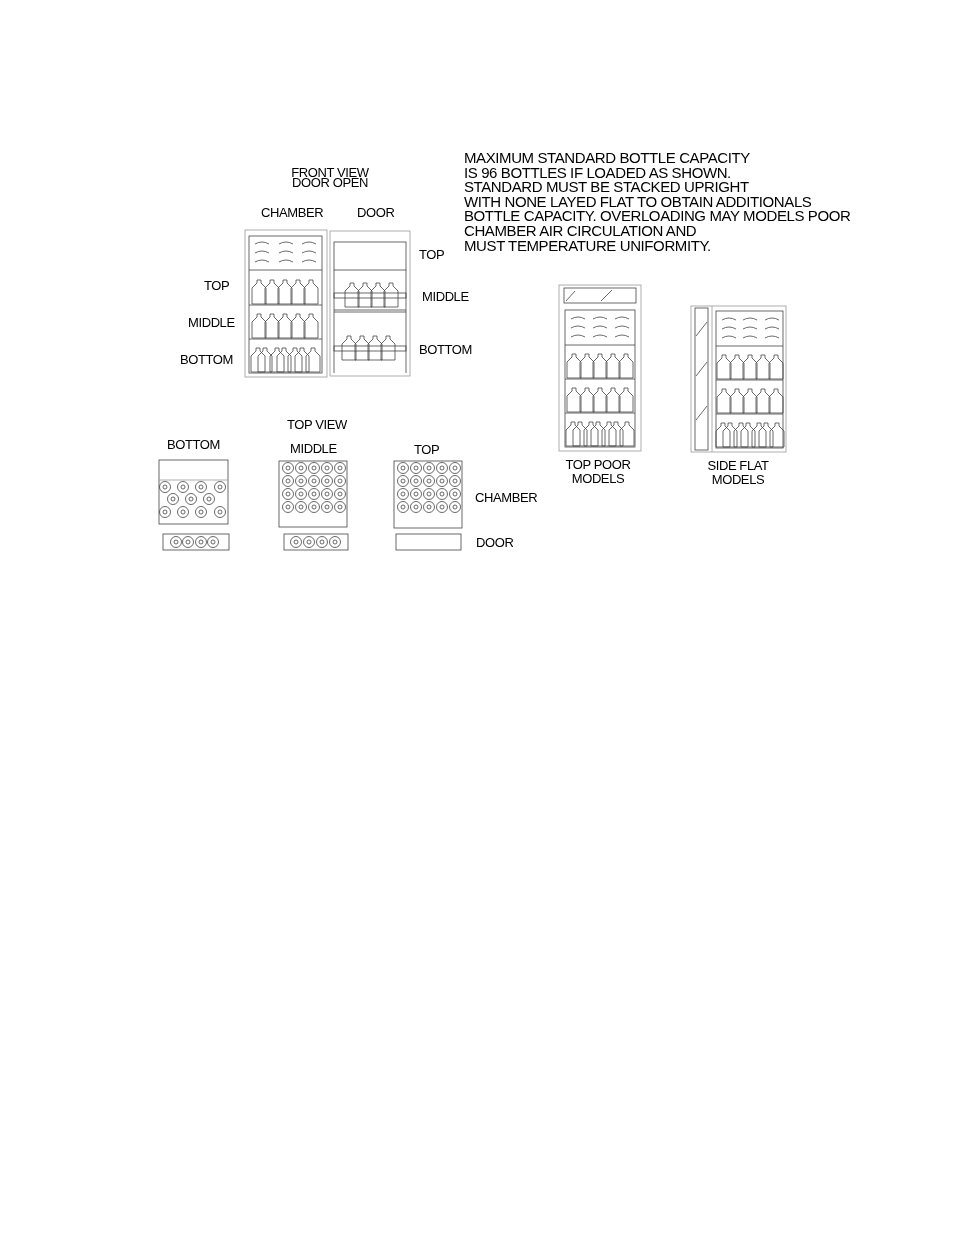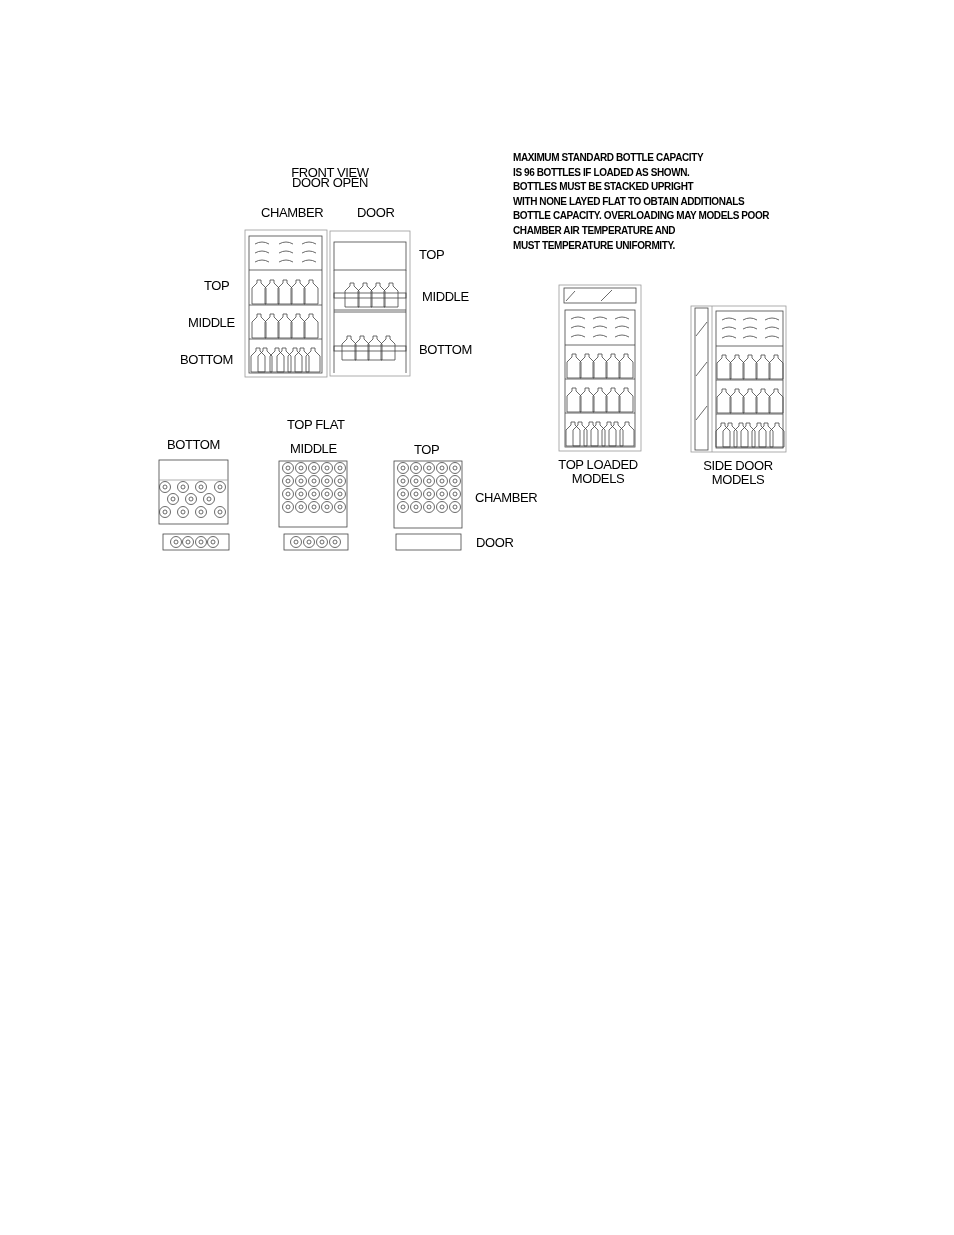--- a/index.html
+++ b/index.html
@@ -1,19 +1,19 @@
 <!DOCTYPE html>
 <html><head>
 <meta charset="utf-8">
 <style>
   html,body{margin:0;padding:0;background:#fff;}
   body{width:954px;height:1235px;position:relative;overflow:hidden;font-family:"Liberation Sans",sans-serif;}
   .lbl{position:absolute;font-size:13px;color:#000;letter-spacing:-0.4px;line-height:14px;white-space:nowrap;}
   .ctr{text-align:center;}
-  .note{position:absolute;left:513px;top:151px;font-size:10px;line-height:14.6px;letter-spacing:-0.4px;color:#000;font-weight:bold;}
+  .note{position:absolute;left:464px;top:151px;font-size:15px;line-height:14.6px;letter-spacing:-0.4px;color:#000;}
   .note div{white-space:nowrap;}
   svg{position:absolute;left:0;top:0;}
   .ln{stroke:#444;stroke-width:0.8;fill:none;}
   .lt{stroke:#999;stroke-width:0.8;fill:none;}
 </style>
 </head>
 <body>
 
 <svg width="954" height="1235">
   <defs>
@@ -236,30 +236,30 @@
 <div class="lbl" style="left:188px;top:316px;">MIDDLE</div>
 <div class="lbl" style="left:180px;top:353px;">BOTTOM</div>
 
 <div class="lbl" style="left:419px;top:248px;">TOP</div>
 <div class="lbl" style="left:422px;top:290px;">MIDDLE</div>
 <div class="lbl" style="left:419px;top:343px;">BOTTOM</div>
 
 <div class="note">
   <div>MAXIMUM STANDARD BOTTLE CAPACITY</div>
   <div>IS 96 BOTTLES IF LOADED AS SHOWN.</div>
-  <div>BOTTLES MUST BE STACKED UPRIGHT</div>
+  <div>STANDARD MUST BE STACKED UPRIGHT</div>
   <div>WITH NONE LAYED FLAT TO OBTAIN ADDITIONALS</div>
   <div>BOTTLE CAPACITY.  OVERLOADING MAY MODELS POOR</div>
-  <div>CHAMBER AIR TEMPERATURE  AND</div>
+  <div>CHAMBER AIR CIRCULATION  AND</div>
   <div>MUST TEMPERATURE UNIFORMITY.</div>
 </div>
 
-<div class="lbl" style="left:287px;top:418px;">TOP FLAT</div>
+<div class="lbl" style="left:287px;top:418px;">TOP VIEW</div>
 <div class="lbl" style="left:167px;top:438px;">BOTTOM</div>
 <div class="lbl" style="left:290px;top:442px;">MIDDLE</div>
 <div class="lbl" style="left:414px;top:443px;">TOP</div>
 <div class="lbl" style="left:475px;top:491px;">CHAMBER</div>
 <div class="lbl" style="left:476px;top:536px;">DOOR</div>
 
-<div class="lbl ctr" style="left:556px;top:458px;width:84px;">TOP LOADED</div>
+<div class="lbl ctr" style="left:556px;top:458px;width:84px;">TOP POOR</div>
 <div class="lbl ctr" style="left:556px;top:472px;width:84px;">MODELS</div>
-<div class="lbl ctr" style="left:696px;top:459px;width:84px;">SIDE DOOR</div>
+<div class="lbl ctr" style="left:696px;top:459px;width:84px;">SIDE FLAT</div>
 <div class="lbl ctr" style="left:696px;top:473px;width:84px;">MODELS</div>
 
 </body></html>

